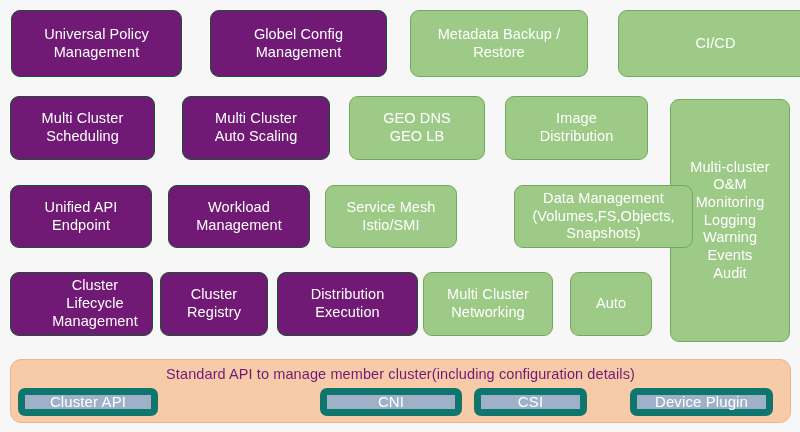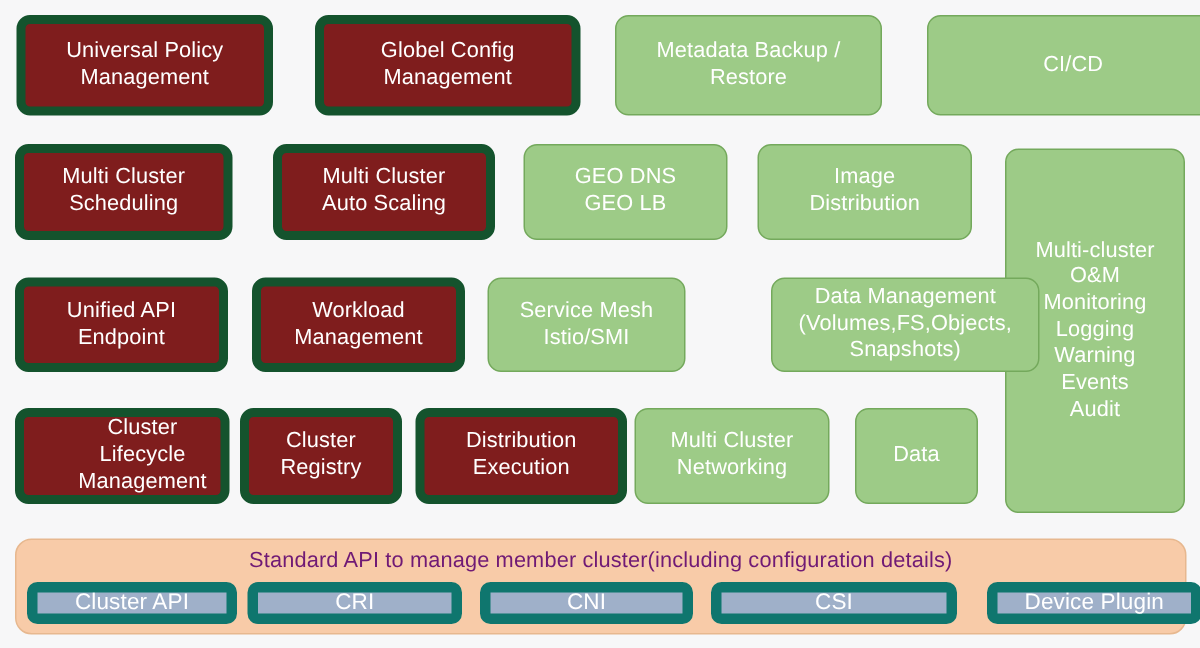--- a/index.html
+++ b/index.html
@@ -27,22 +27,22 @@
     text-align: center;
     color: #ffffff;
     line-height: 1.22;
     white-space: pre-line;
     border-radius: 9px;
     font-size: 14.5px;
     padding: 2px 5px;
     letter-spacing: 0.1px;
   }
   .node.blue {
-    background: #7f1d1d;
-    border: 6px solid #14532d;
+    background: #701a75;
+    border: 1px solid #14532d;
   }
   .node.green {
     background: #9dcb87;
     border: 1px solid #74a95c;
   }
   .node.gray {
     background: #9fb0c9;
     border: 7px solid #0f766e;
     border-radius: 7px;
     font-size: 15px;
@@ -70,24 +70,23 @@
 </style>
 </head>
 <body>
 
 <div id="diagram" style="width: 800px; height: 432px; background: rgb(247, 247, 248);">
 
 <div class="panel" style="left: 10px; top: 359px; width: 781px; height: 64px;">
       <div class="panel-caption">Standard API to manage member cluster(including configuration details)</div>
     </div>
     <div class="node gray" style="left: 18px; top: 388px; width: 140px; height: 28px;">Cluster API</div>
-    <div class="node gray" style="left: 165px; top: 388px; width: 143px; height: 28px;">CRI</div>
     <div class="node gray" style="left: 320px; top: 388px; width: 142px; height: 28px;">CNI</div>
-    <div class="node gray" style="left: 474px; top: 388px; width: 164px; height: 28px;">CSI</div>
-    <div class="node gray" style="left: 630px; top: 388px; width: 143px; height: 28px; margin-left: 28px;">Device Plugin</div>
+    <div class="node gray" style="left: 474px; top: 388px; width: 113px; height: 28px;">CSI</div>
+    <div class="node gray" style="left: 630px; top: 388px; width: 143px; height: 28px;">Device Plugin</div>
     <div class="node blue" style="left: 11px; top: 10px; width: 171px; height: 67px;">Universal Policy
 Management</div>
     <div class="node blue" style="left: 210px; top: 10px; width: 177px; height: 67px;">Globel Config
 Management</div>
     <div class="node green" style="left: 410px; top: 10px; width: 178px; height: 67px;">Metadata Backup /
 Restore</div>
     <div class="node green" style="left: 618px; top: 10px; width: 195px; height: 67px;">CI/CD</div>
     <div class="node blue" style="left: 10px; top: 96px; width: 145px; height: 64px;">Multi Cluster
 Scheduling</div>
     <div class="node blue" style="left: 182px; top: 96px; width: 148px; height: 64px;">Multi Cluster
@@ -113,14 +112,14 @@
 (Volumes,FS,Objects,
 Snapshots)</div>
     <div class="node blue" style="left: 10px; top: 272px; width: 143px; height: 64px; padding-left: 32px;">Cluster Lifecycle
 Management</div>
     <div class="node blue" style="left: 160px; top: 272px; width: 108px; height: 64px;">Cluster
 Registry</div>
     <div class="node blue" style="left: 277px; top: 272px; width: 141px; height: 64px;">Distribution
 Execution</div>
     <div class="node green" style="left: 423px; top: 272px; width: 130px; height: 64px;">Multi Cluster
 Networking</div>
-    <div class="node green" style="left: 570px; top: 272px; width: 82px; height: 64px;">Data</div>
+    <div class="node green" style="left: 570px; top: 272px; width: 82px; height: 64px;">Auto</div>
   </div>
 
 </body></html>

